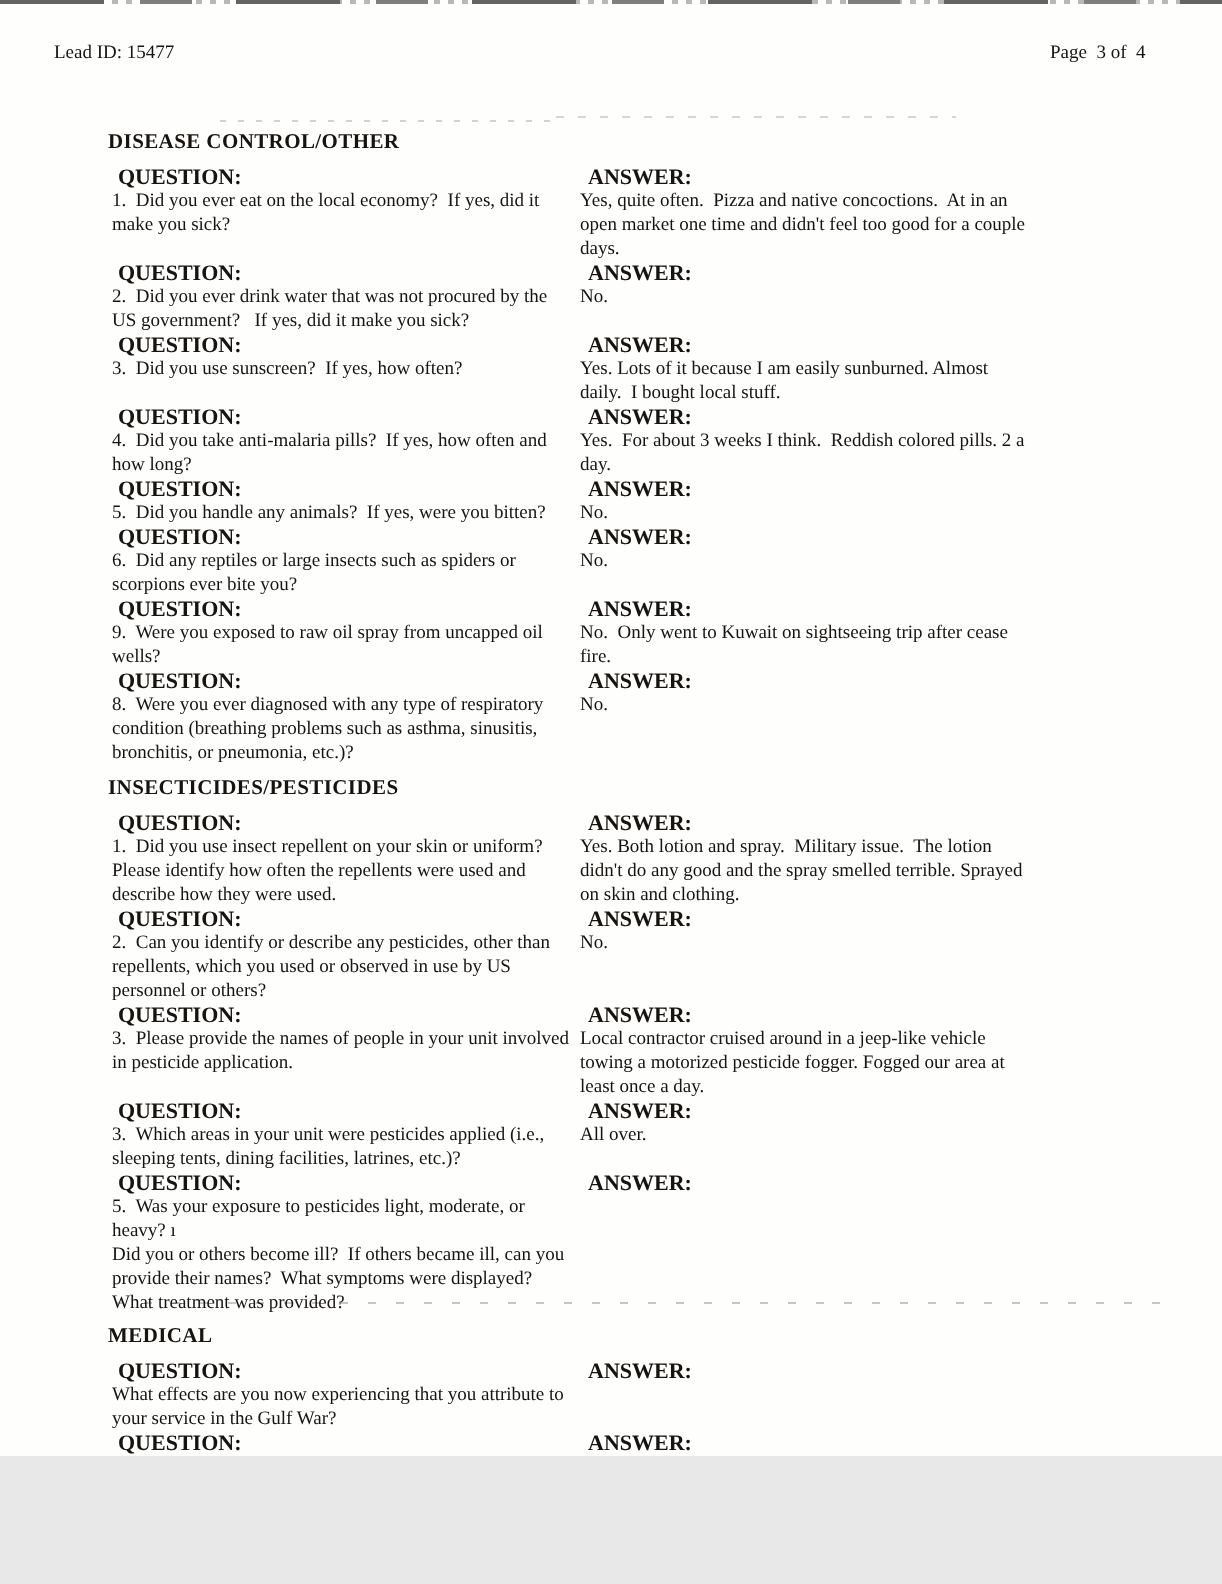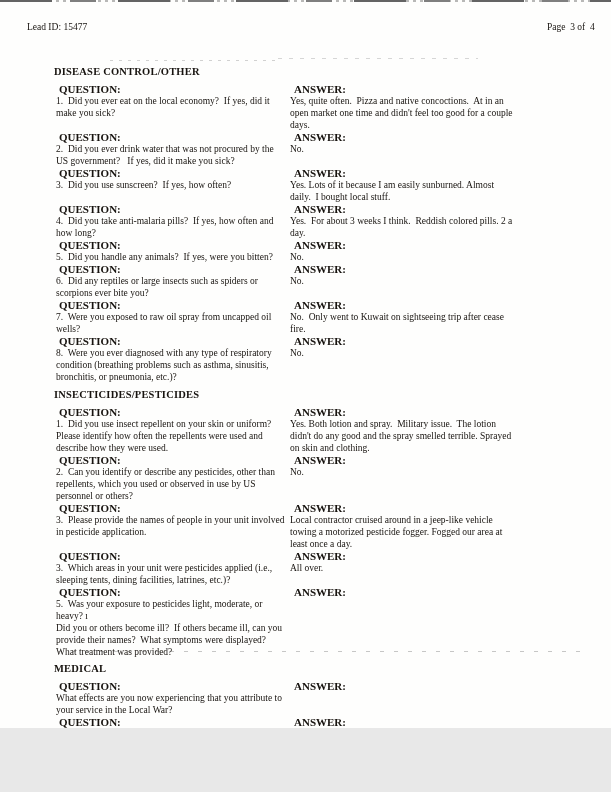--- a/index.html
+++ b/index.html
@@ -31,21 +31,21 @@
     background:repeating-linear-gradient(90deg,#9a9a9a 0 4px, rgba(0,0,0,0) 4px 11px);
     opacity:.4;
   }
   .artifact-dots-line {
     top:651px; left:58px; width:525px; height:1px;
     background:repeating-linear-gradient(90deg,#8f8f8f 0 4px, rgba(0,0,0,0) 4px 14px);
     opacity:.5;
   }
   
   .hdr-left  { position:absolute; left:27px;  top:22px; font-size:9.5px; white-space:pre; }
-  .hdr-right { position:absolute; left:547px; top:22px; font-size:9.5px; white-space:pre; }
+  .hdr-right { position:absolute; left:525px; top:22px; font-size:9.5px; white-space:pre; }
   
   .content { position:absolute; left:54px; top:66px; width:530px; }
   .section-title {
     font-weight:bold; font-size:10.5px; line-height:12px;
     letter-spacing:.2px; margin:0 0 5px 0;
   }
   .section + .section .section-title { margin-top:6px; }
   .section.medical .section-title { margin-top:5px; }
   .qa-row { display:grid; grid-template-columns:236px 1fr; }
   .label { font-weight:bold; font-size:11px; line-height:12px; white-space:pre; }
@@ -136,21 +136,21 @@
 scorpions ever bite you?</div>
             </div>
             <div class="a-cell">
               <div class="label a-label">ANSWER:</div>
               <div class="text a-text">No.</div>
             </div>
           </div>
           <div class="qa-row">
             <div class="q-cell">
               <div class="label q-label">QUESTION:</div>
-              <div class="text q-text">7.  Were you exposed to raw oil spray from uncapped oil
+              <div class="text q-text">9.  Were you exposed to raw oil spray from uncapped oil
 wells?</div>
             </div>
             <div class="a-cell">
               <div class="label a-label">ANSWER:</div>
               <div class="text a-text">No.  Only went to Kuwait on sightseeing trip after cease
 fire.</div>
             </div>
           </div>
           <div class="qa-row">
             <div class="q-cell">
@@ -236,21 +236,21 @@
         </div>
     </div>
 
     <div class="section medical">
       <div class="section-title">MEDICAL</div>
       <div class="rows">
           <div class="qa-row">
             <div class="q-cell">
               <div class="label q-label">QUESTION:</div>
               <div class="text q-text">What effects are you now experiencing that you attribute to
-your service in the Local War?</div>
+your service in the Gulf War?</div>
             </div>
             <div class="a-cell">
               <div class="label a-label">ANSWER:</div>
             </div>
           </div>
           <div class="qa-row">
             <div class="q-cell">
               <div class="label q-label">QUESTION:</div>
             </div>
             <div class="a-cell">

